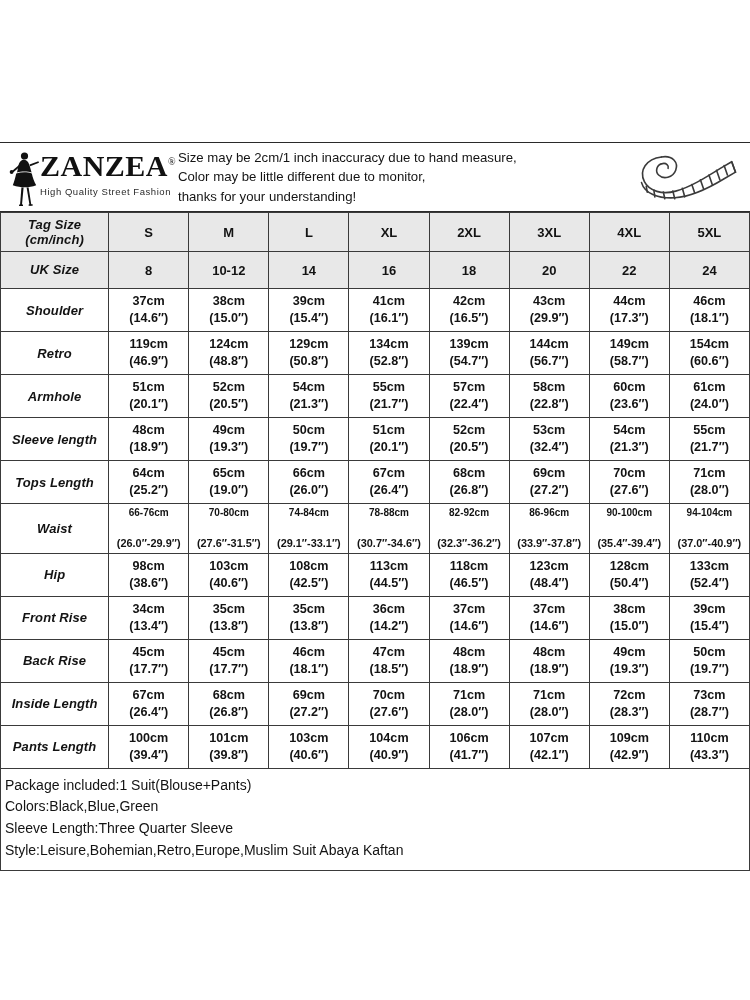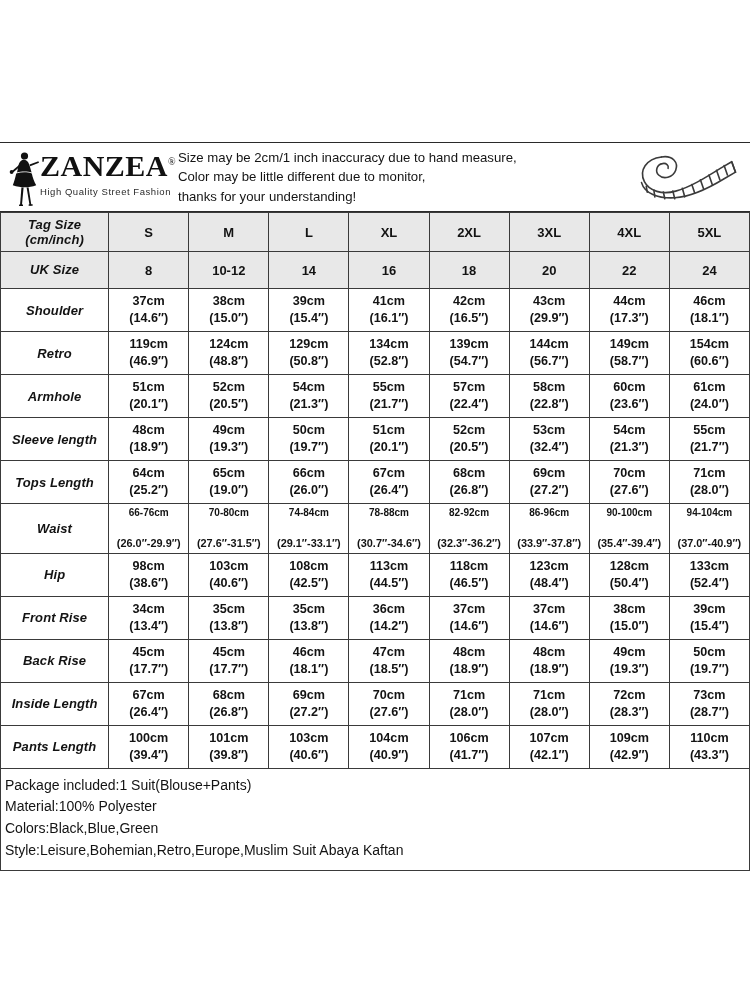--- a/index.html
+++ b/index.html
@@ -645,19 +645,19 @@
               <span class="cm">110cm</span>
               <span class="inch">(43.3″)</span>
             </td>
           </tr>
 
       </tbody>
     </table>
 
     <div class="notes">
       <p>Package included:1 Suit(Blouse+Pants)</p>
-      <p>Material:100% Polyester</p>
       <p>Colors:Black,Blue,Green</p>
+      <p>Sleeve Length:Three Quarter Sleeve</p>
       <p>Style:Leisure,Bohemian,Retro,Europe,Muslim Suit Abaya Kaftan</p>
     </div>
 
   </div>
 </div>
 
 </body></html>

